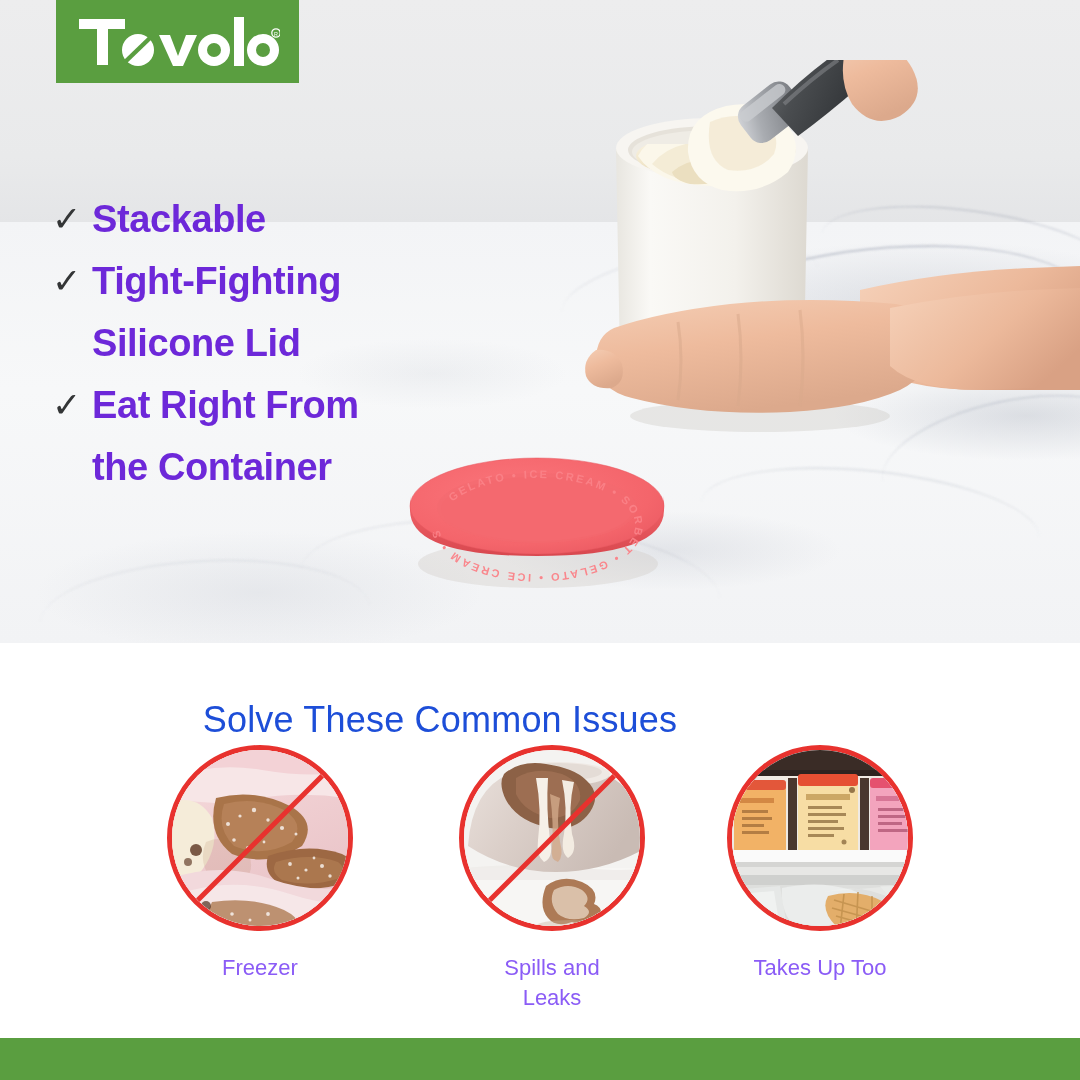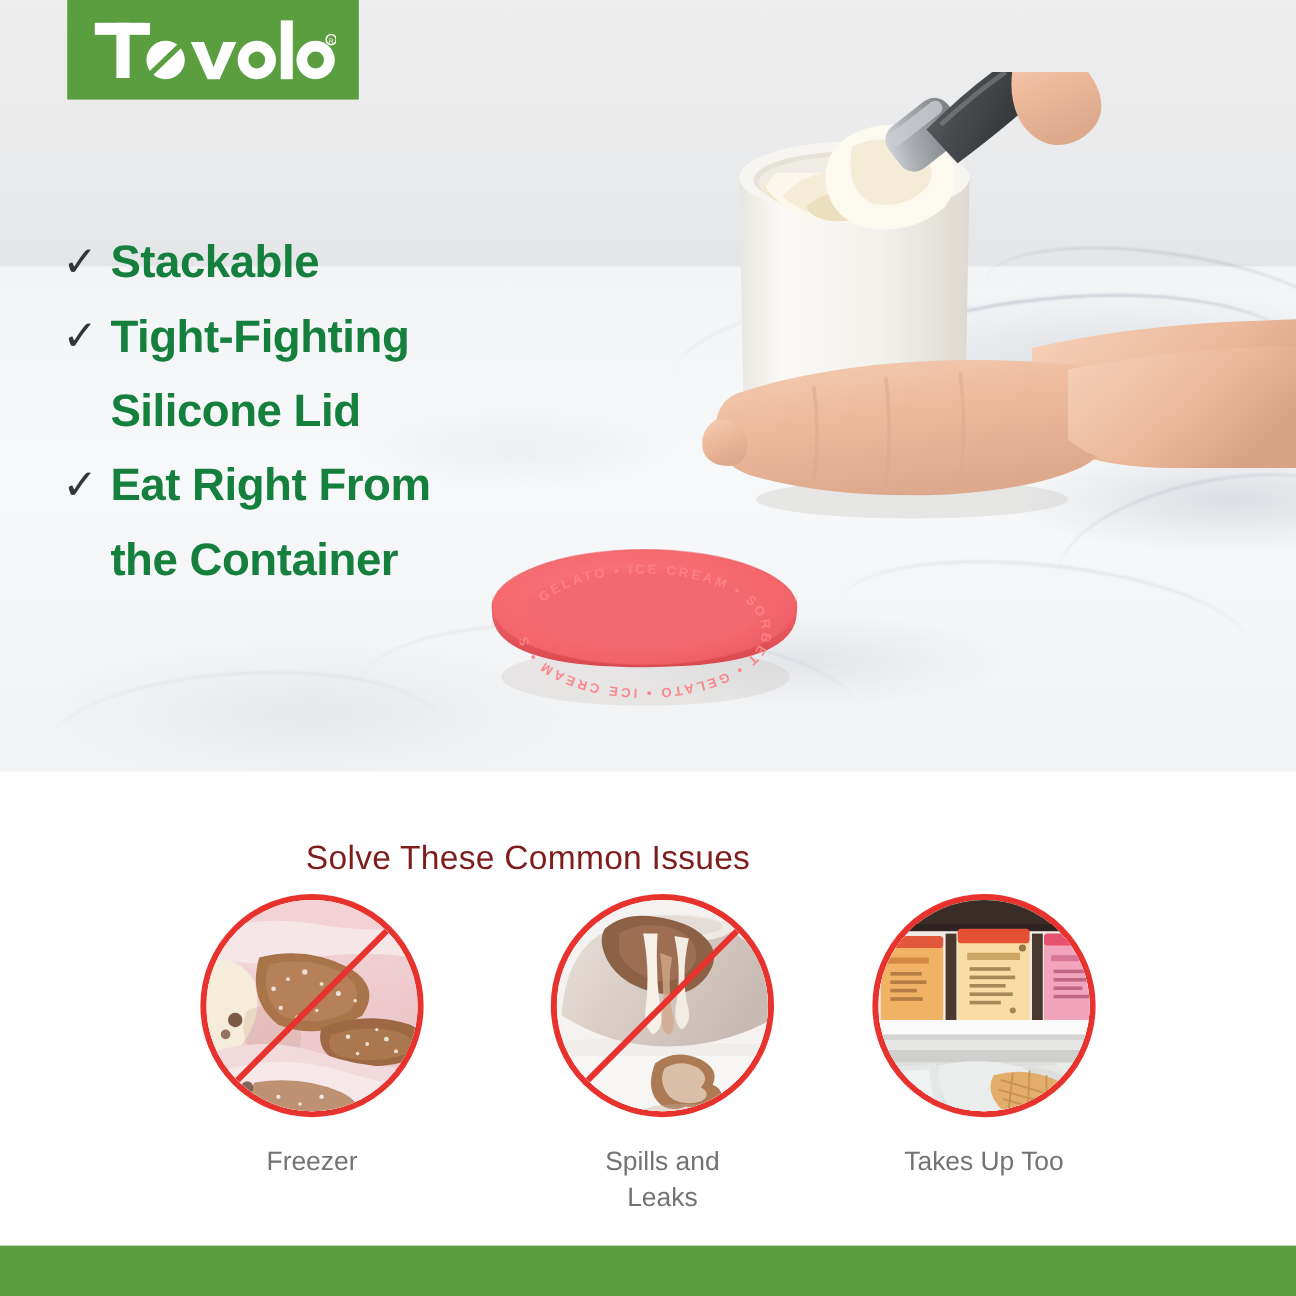--- a/index.html
+++ b/index.html
@@ -55,56 +55,56 @@
 
   
   .bullets { position:absolute; left:52px; top:193px; width:430px; }
   .bullet-row { display:flex; align-items:flex-start; margin-bottom:10px; }
   .bullet-check {
     width:40px; flex:0 0 40px; color:#333536;
     font-size:35px; line-height:52px; font-weight:400;
     font-family:"DejaVu Sans", sans-serif;
   }
   .bullet-text {
-    color:#15803d; font-size:38px; line-height:52px;
+    color:#6d28d9; font-size:38px; line-height:52px;
     font-weight:bold; letter-spacing:-0.4px;
   }
 
   
   .photo { position:absolute; left:560px; top:60px; width:520px; height:520px; }
 
   
   .lid-wrap { position:absolute; left:392px; top:438px; width:290px; height:170px; }
 
   
   .bottom { position:absolute; left:0; top:643px; width:1080px; height:395px; background:#fff; }
   .section-title {
     position:absolute; left:0; top:56px; width:880px; text-align:center;
-    font-size:28px; color:#7f1d1d; font-weight:400; letter-spacing:.2px;
+    font-size:36px; color:#1d4ed8; font-weight:400; letter-spacing:.2px;
   }
   .issues { position:absolute; left:0; top:102px; width:1080px; height:290px; }
   .issue { position:absolute; width:280px; top:0; text-align:center; }
   .issue.i1 { left:120px; }
   .issue.i2 { left:412px; }
   .issue.i3 { left:680px;text-align:center; }
   .issue-circle {
     position:relative; width:186px; height:186px; margin:0 auto;
     border-radius:50%; overflow:hidden;
     border:5px solid #e8322e;
   }
   .issue-img { position:absolute; inset:0; }
   .slash {
     position:absolute; left:50%; top:50%;
     width:5px; height:196px; background:#e8322e;
     transform:translate(-50%,-50%) rotate(45deg);
     z-index:5;
   }
   .issue-label {
     margin-top:22px; font-size:22px; line-height:30px;
-    color:#737373; font-weight:400;
+    color:#8b5cf6; font-weight:400;
   }
   .footer-bar { position:absolute; left:0; top:1038px; width:1080px; height:42px; background:#5a9e40; }
 </style>
 </head>
 <body>
 
 <div id="page">
 
   <div class="hero">
     <div class="hero-wall"></div>

